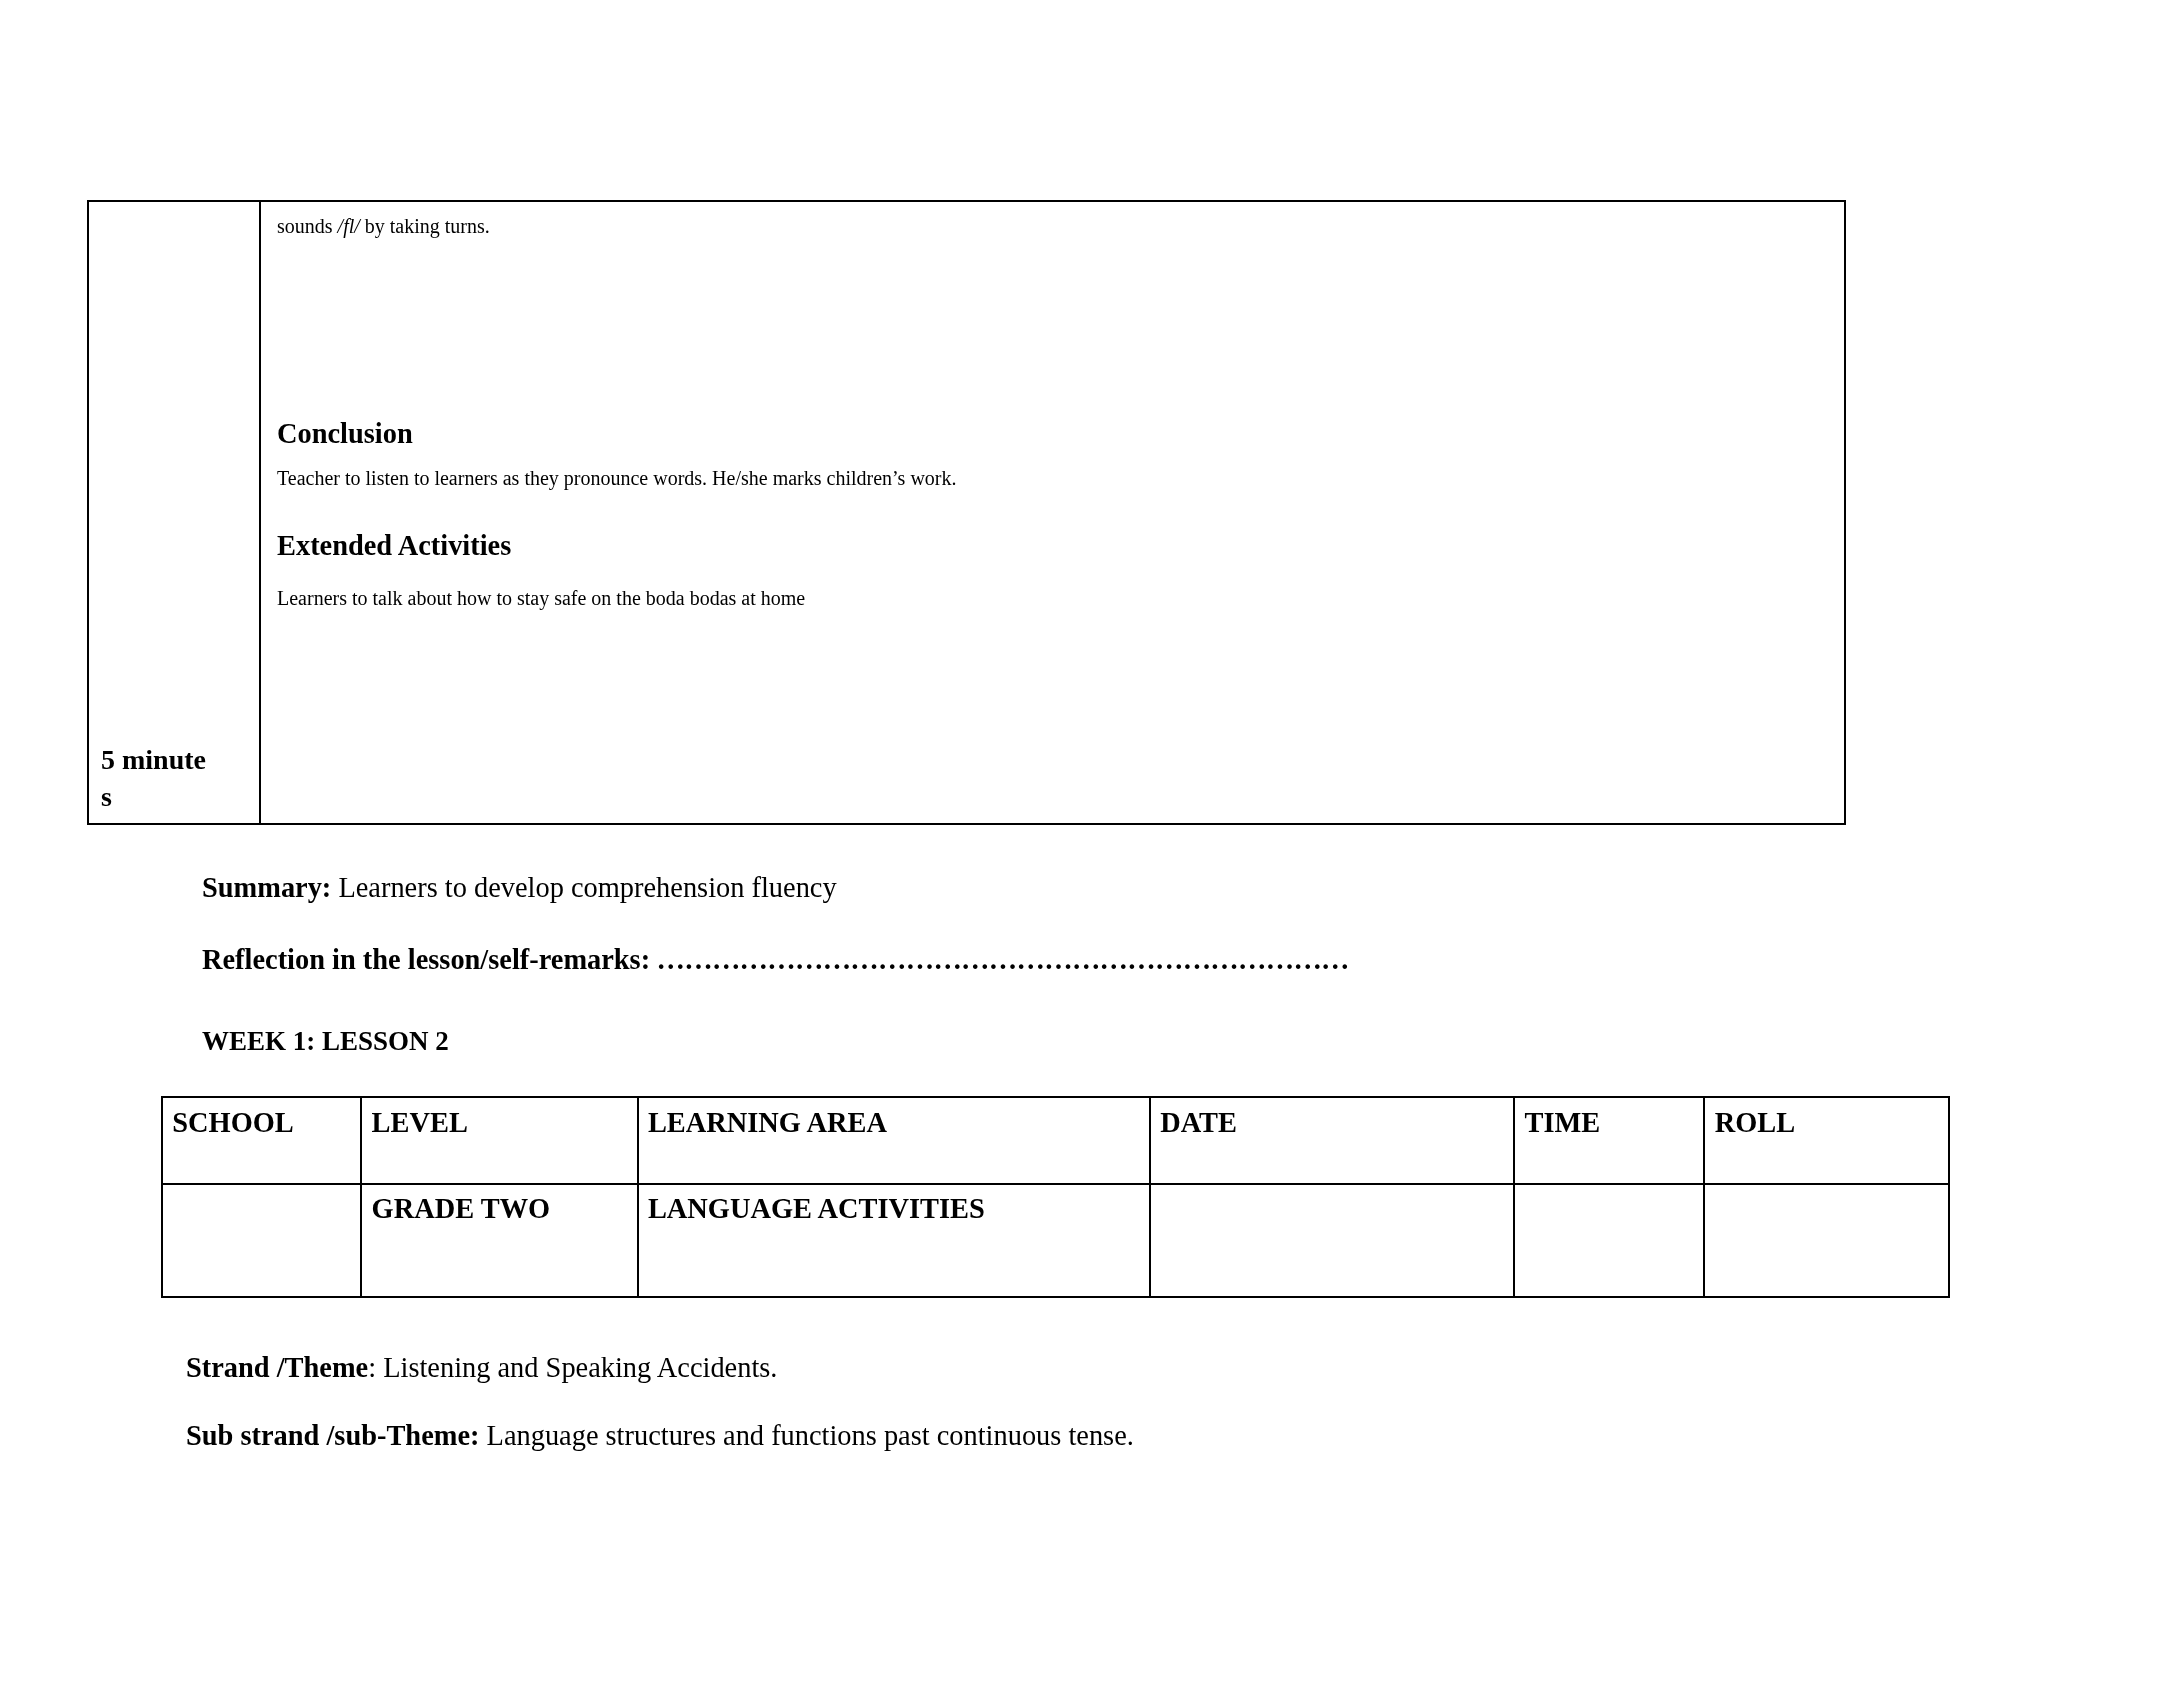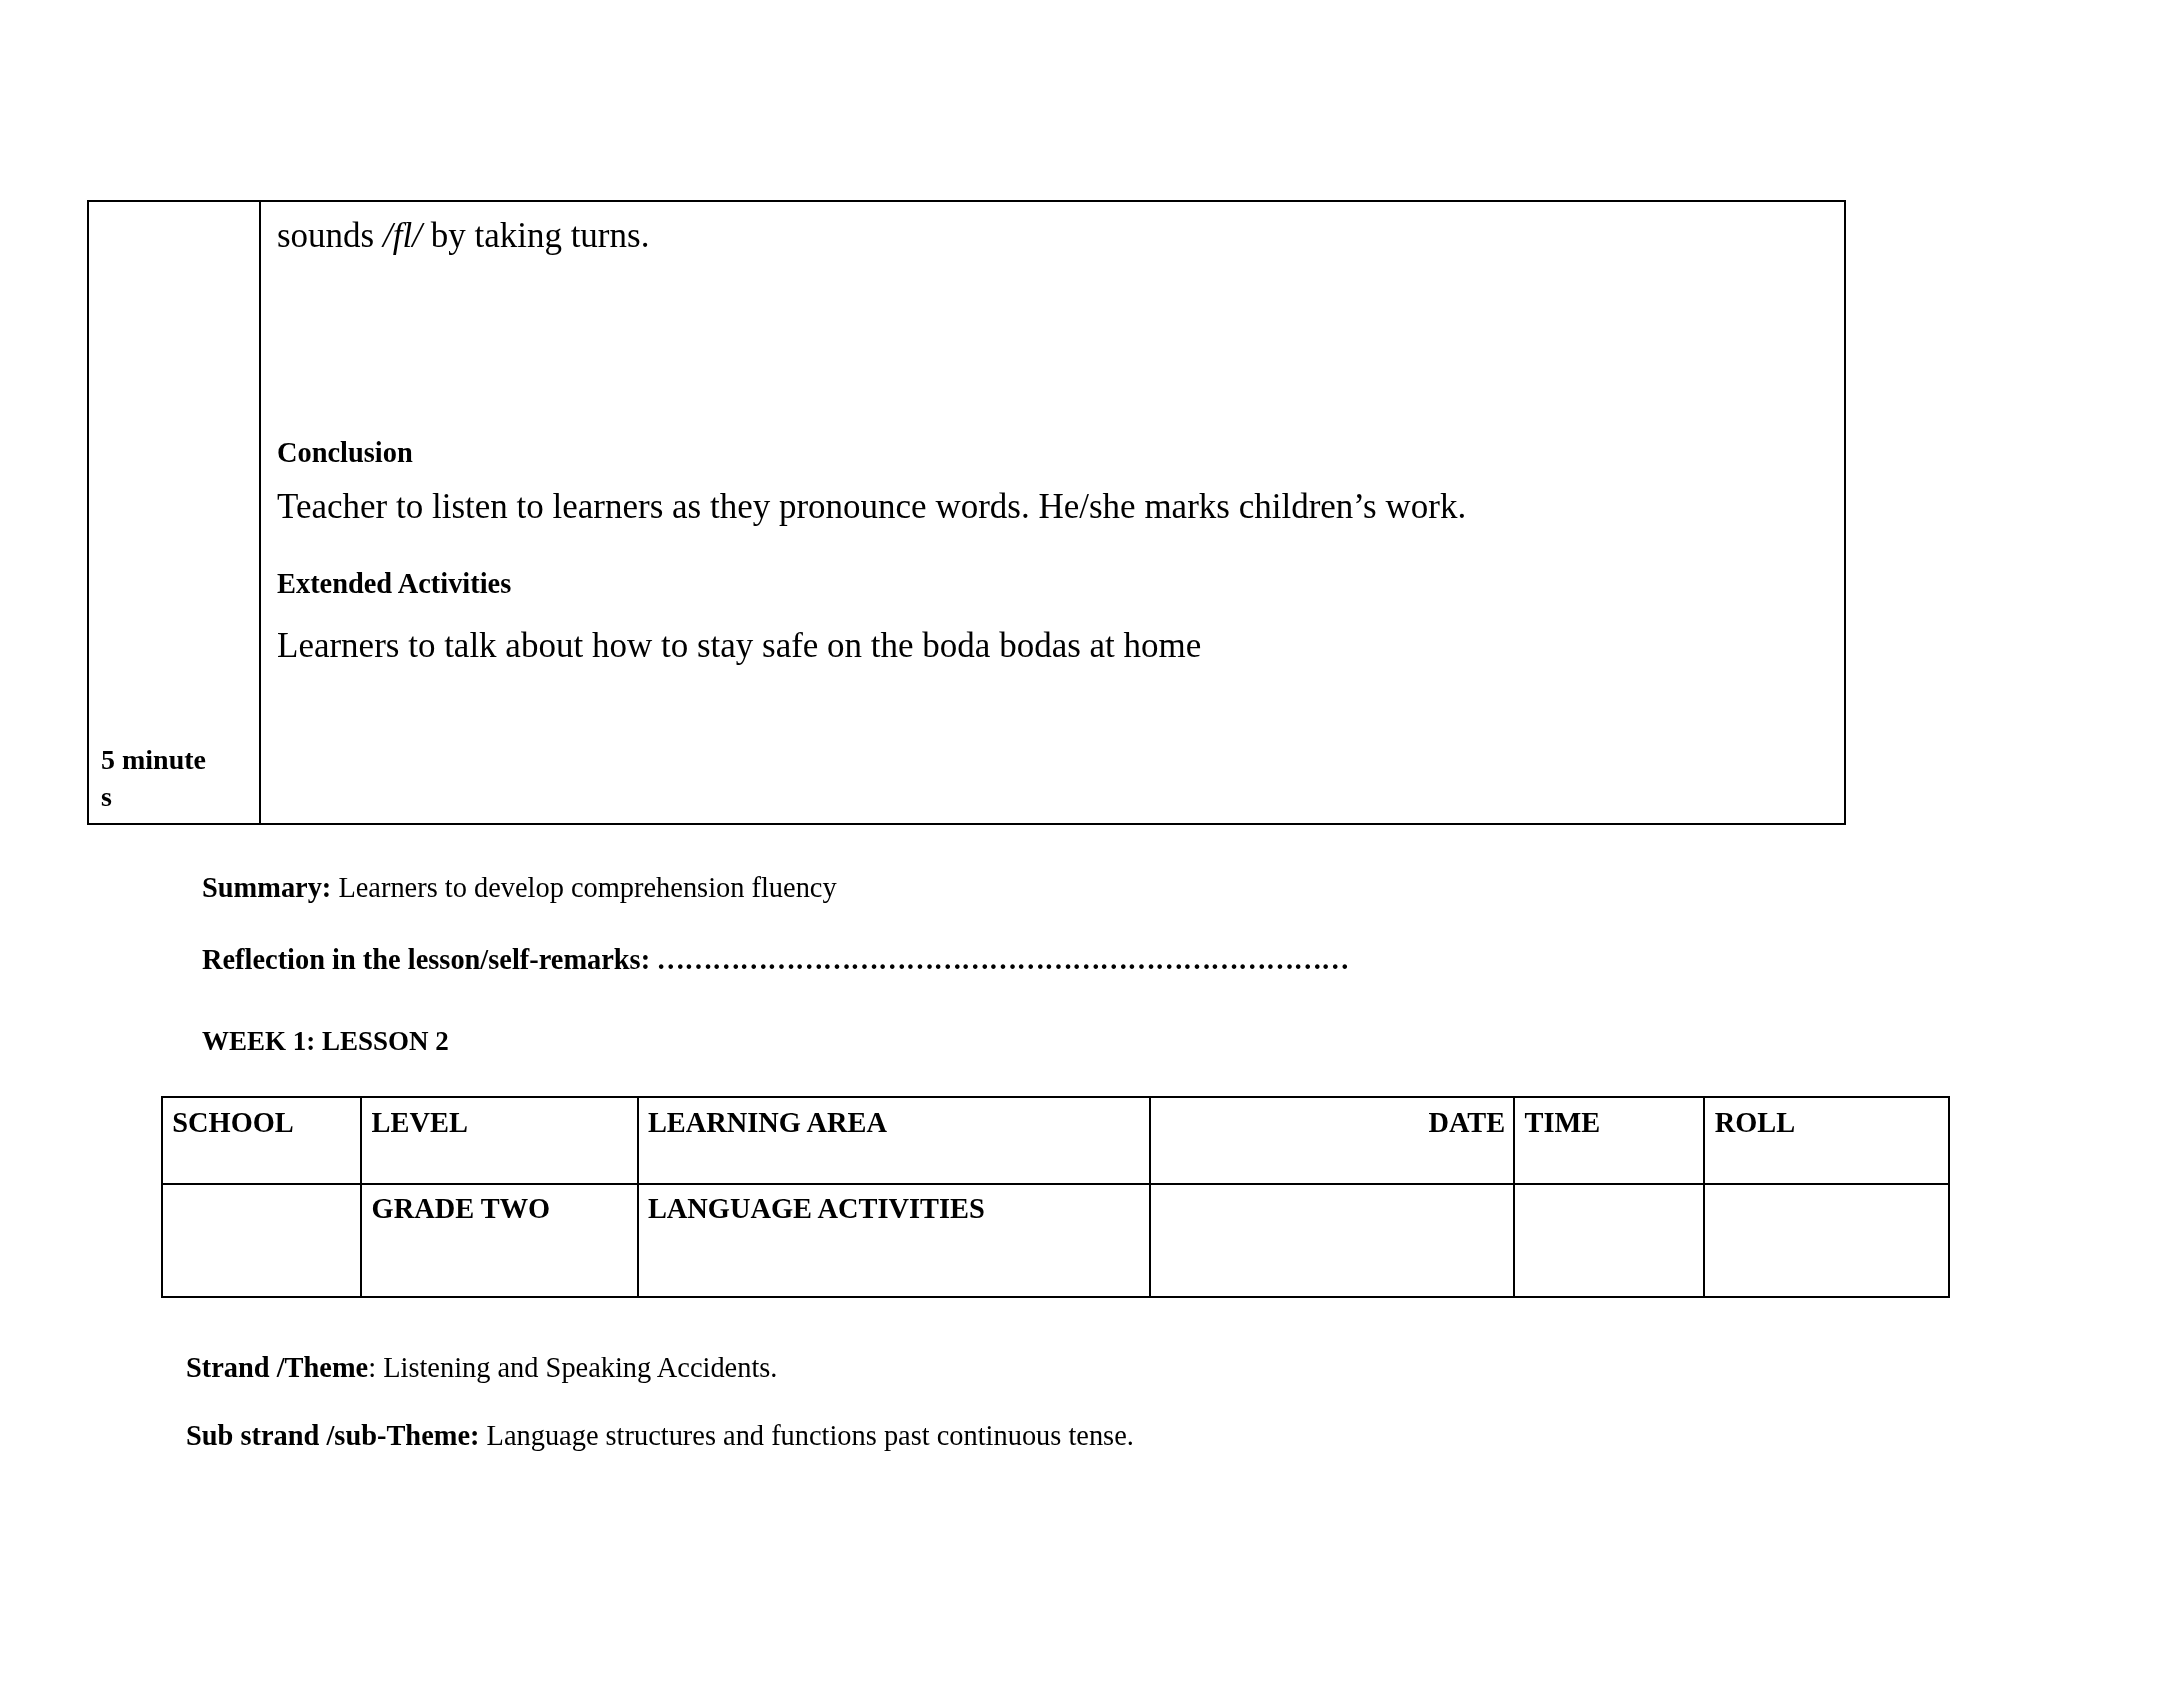--- a/index.html
+++ b/index.html
@@ -52,21 +52,21 @@
     line-height: 1.33;
     word-break: break-all;
   }
   .activity-body-cell {
     flex: 1;
     box-sizing: border-box;
     padding: 12px 17px 0 16px;
     position: relative;
   }
   .act-line {
-    font-size: 35px;
+    font-size: 20px;
     line-height: 1.25;
   }
   .act-line .ipa {
     font-style: italic;
   }
   .act-head {
     font-size: 28.4px;
     font-weight: bold;
     line-height: 1.25;
   }
@@ -126,21 +126,21 @@
     font-weight: bold;
     line-height: 1.3;
     padding: 6.6px 8px 0 9.3px;
     word-break: break-word;
   }
   .info-table tr.head-row td { height: 78px; }
   .info-table tr.data-row td { height: 105px; }
   .c-school { width: 180px; margin-left: 13px; }
   .c-level  { width: 257px; }
   .c-area   { width: 493px; border-radius: 29px; }
-  .c-date   { width: 345px; text-align: right; }
+  .c-date   { width: 345px; }
   .c-time   { width: 171px; }
   .c-roll   { width: 225px; border-radius: 24px; }
 
   
   .strand-block {
     position: absolute;
     left: 186px;
     top: 1351px;
     width: 1720px;
   }

